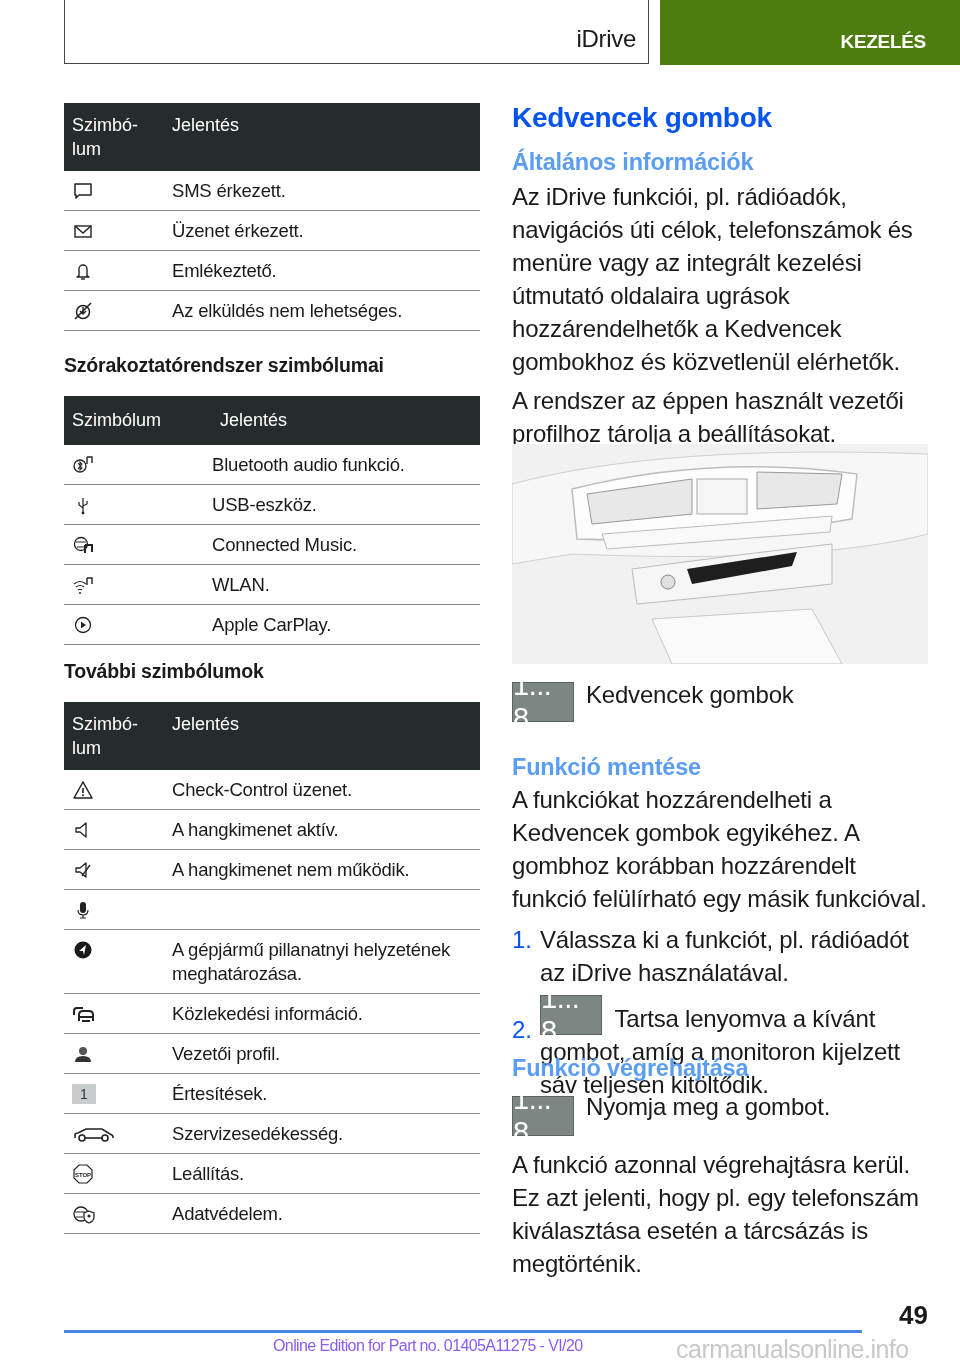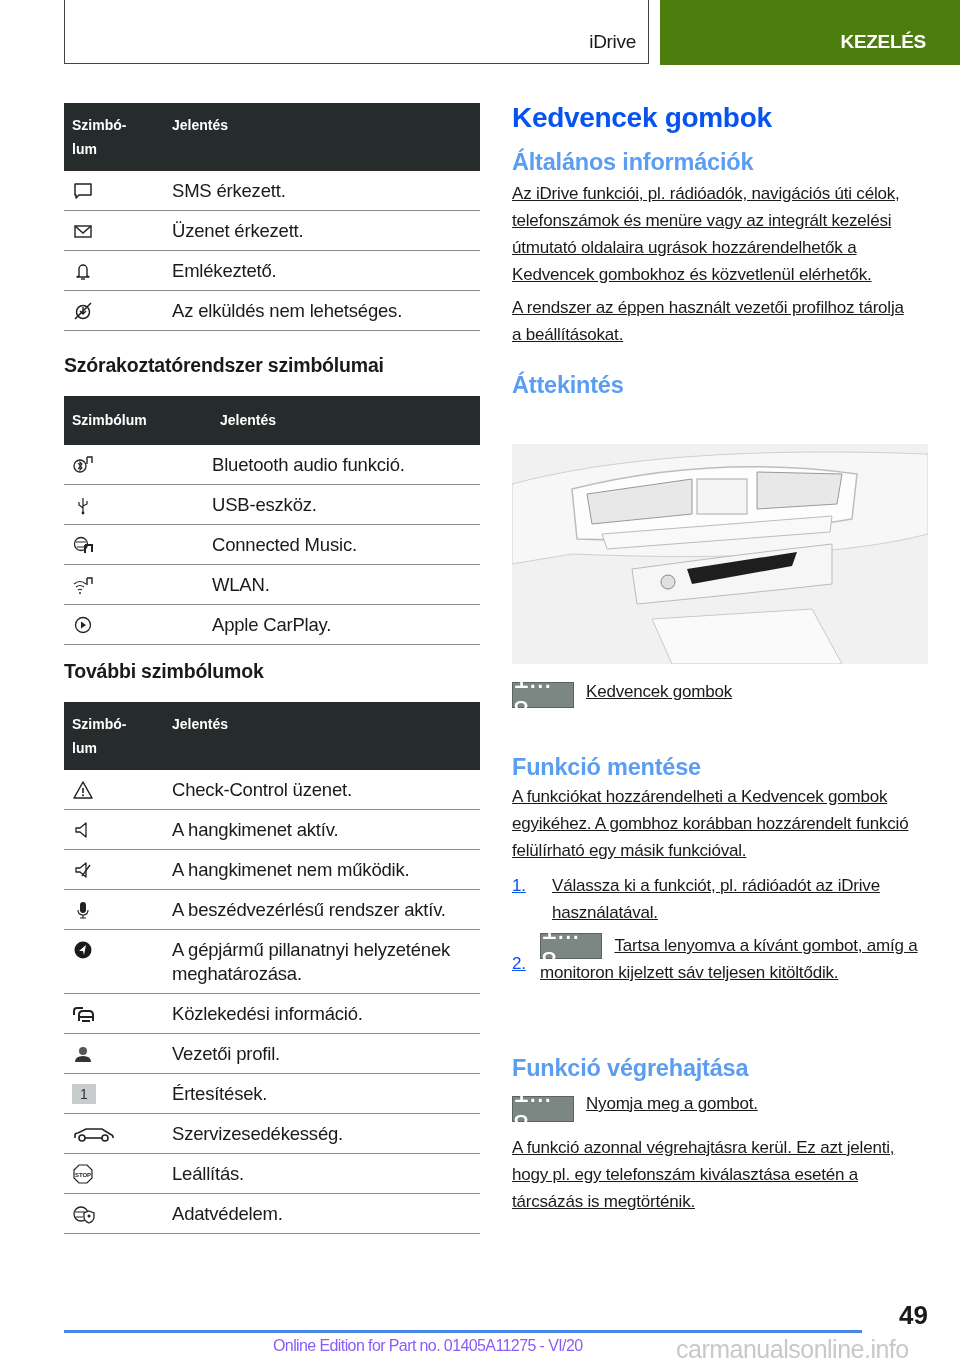--- a/index.html
+++ b/index.html
@@ -1,43 +1,43 @@
 <!DOCTYPE html>
 <html><head>
   <meta charset="utf-8">
   <style>
     * { box-sizing: border-box; margin: 0; padding: 0; }
     html, body { width: 960px; height: 1362px; background: #ffffff; overflow: hidden; }
     body { position: relative; font-family: "Liberation Sans", sans-serif; color: #1a1a1a; }
 
     
     .hdr-box { position: absolute; left: 64px; top: -2px; width: 585px; height: 66px; border: 1.5px solid #444; border-top: none; background: #fff; }
-    .hdr-box-text { position: absolute; right: 12px; bottom: 10px; font-size: 19px; color: #1a1a1a; letter-spacing: -0.3px; margin-top: 12px; }
+    .hdr-box-text { position: absolute; right: 12px; bottom: 10px; font-size: 24px; color: #1a1a1a; letter-spacing: -0.3px; margin-top: 12px; }
     .hdr-tab { position: absolute; left: 660px; top: 0; width: 300px; height: 65px; background: #4d7c0f; }
     .hdr-tab-text { position: absolute; right: 34px; bottom: 12px; color: #fff; font-weight: bold; font-size: 19px; letter-spacing: -0.3px; }
 
     
     .tbl { position: absolute; left: 64px; width: 416px; }
-    .tbl .thead { background: #262b2c; color: #fff; font-weight: bold; font-size: 14px; display: flex; padding: 10px 0 10px 8px; line-height: 24px; }
+    .tbl .thead { background: #262b2c; color: #fff; font-weight: normal; font-size: 18px; display: flex; padding: 10px 0 10px 8px; line-height: 24px; }
     .tbl .row { display: flex; border-bottom: 1.5px solid #8b8b8b; min-height: 39.5px; align-items: flex-start; }
     .tbl .c1 { flex: 0 0 auto; padding-left: 8px; }
     .tbl .c2 { flex: 1; font-size: 18.5px; line-height: 24px; padding-top: 8px; padding-bottom: 7px; letter-spacing: -0.2px; }
     .tbl.narrow .c1 { width: 108px; }
     .tbl.wide .c1 { width: 148px; }
     .tbl .icon { display: inline-block; width: 22px; height: 22px; margin-top: 9px; }
     .tbl .icon svg { width: 22px; height: 22px; display: block; }
 
     .sec-title { position: absolute; left: 64px; font-weight: bold; font-size: 19.5px; letter-spacing: -0.2px; color: #1a1a1a; }
 
     
     .right { position: absolute; left: 512px; width: 420px; }
     .h1 { color: #0653f0; font-weight: bold; font-size: 28px; letter-spacing: -0.3px; }
     .h2 { color: #5b9df0; font-weight: bold; font-size: 23.5px; letter-spacing: -0.2px; }
-    .p { font-size: 17px; line-height: 27px; color: #1a1a1a; letter-spacing: -0.2px; text-decoration: underline; }
-    .badge { display: inline-flex; align-items: center; justify-content: center; width: 62px; height: 26px; background: #7c8784; border: 1.5px solid #5b625f; color: #fff; font-size: 29px; letter-spacing: -0.5px; }
+    .p { font-size: 24px; line-height: 33px; color: #1a1a1a; letter-spacing: -0.2px; }
+    .badge { display: inline-flex; align-items: center; justify-content: center; width: 62px; height: 40px; background: #7c8784; border: 1.5px solid #5b625f; color: #fff; font-size: 29px; letter-spacing: -0.5px; }
     .num { color: #0653f0; }
 
     .illus { position: absolute; left: 512px; top: 444px; width: 416px; height: 220px; background: #ececec; overflow: hidden; }
 
     
     .foot-line { position: absolute; left: 64px; top: 1330px; width: 798px; height: 3px; background: #4a86e8; }
     .foot-page { position: absolute; right: 32px; top: 1300px; font-size: 26px; font-weight: bold; color: #1a1a1a; }
     .foot-text { position: absolute; left: 273px; top: 1337px; font-size: 16px; color: #8b5cf6; letter-spacing: -0.6px; }
     .foot-wm { position: absolute; left: 676px; top: 1335px; font-size: 25px; color: #c8c8c8; letter-spacing: -0.5px; }
   </style>
@@ -163,21 +163,20 @@
             <path d="M4 9h4l6-5v14l-6-5H4z" fill="none" stroke="#222" stroke-width="1.3" stroke-linejoin="round"></path>
             <path d="M18 6L10 17" stroke="#222" stroke-width="1.3"></path>
           </svg></span></div>
     <div class="c2">A hangkimenet nem működik.</div>
   </div>
   <div class="row">
     <div class="c1"><span class="icon"><svg viewBox="0 0 22 22">
             <rect x="8" y="3" width="6" height="11" rx="3" fill="#222"></rect>
             <path d="M6 11q0 5 5 5t5-5M11 16v3M8 19h6" fill="none" stroke="#222" stroke-width="1.2"></path>
           </svg></span></div>
-    <div class="c2">A beszédvezérlésű rendszer aktív.</div>
   </div>
   <div class="row">
     <div class="c1"><span class="icon"><svg viewBox="0 0 22 22">
             <circle cx="11" cy="11" r="8.5" fill="#1a1a1a"></circle>
             <path d="M14 6L7 12l4 0 1 4z" fill="#fff"></path>
           </svg></span></div>
     <div class="c2">A gépjármű pillanatnyi helyzetének meghatározása.</div>
   </div>
   <div class="row">
     <div class="c1"><span class="icon" style="width:26px;"><svg viewBox="0 0 26 22" style="width:26px;">
@@ -253,21 +252,21 @@
     <span class="badge">1... 8</span>
     <span class="p" style="margin-left:12px;margin-top:-4px;">Kedvencek gombok</span>
   </div>
 </div>
 
 <div class="right" style="top:754px;">
   <div class="h2">Funkció mentése</div>
   <div class="p" style="margin-top:2px;width:415px;">A funkciókat hozzárendelheti a Kedvencek gom­bok egyikéhez. A gombhoz korábban hozzáren­delt funkció felülírható egy másik funkcióval.</div>
   <div style="display:flex;margin-top:8px;">
     <span class="p num" style="width:28px;">1.</span>
-    <span class="p" style="width:380px;margin-left:12px;">Válassza ki a funkciót, pl. rádióadót az iDrive használatával.</span>
+    <span class="p" style="width:380px;">Válassza ki a funkciót, pl. rádióadót az iDrive használatával.</span>
   </div>
   <div style="display:flex;margin-top:6px;">
     <span class="p num" style="width:28px;margin-top:18px;">2.</span>
     <div style="width:390px;">
       <span class="badge" style="vertical-align:bottom;">1... 8</span>
       <span class="p" style="margin-left:8px;">Tartsa lenyomva a kívánt gombot, amíg a monitoron kijelzett sáv teljesen kitöltő­dik.</span>
     </div>
   </div>
 </div>
 

